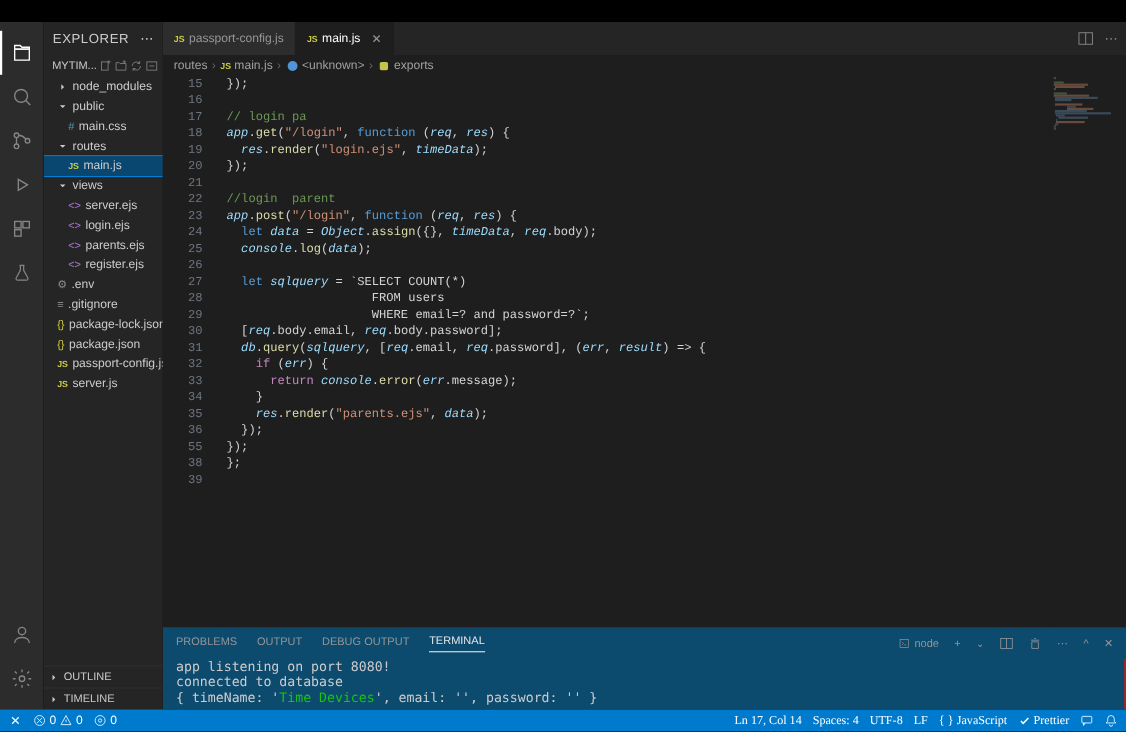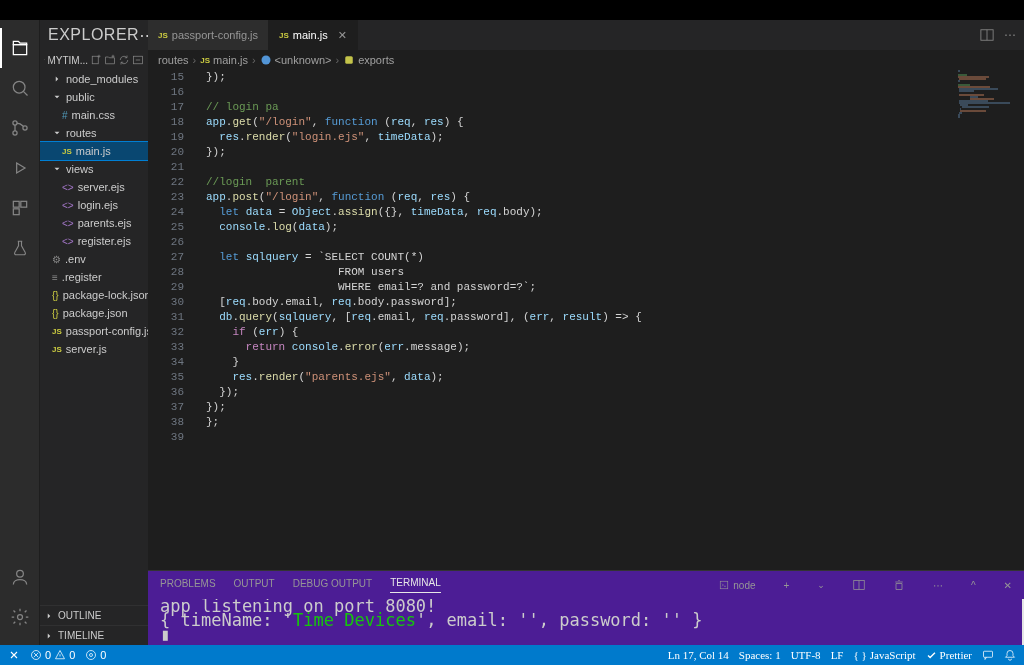--- a/index.html
+++ b/index.html
@@ -64,21 +64,21 @@
       display: flex;
       flex-direction: column;
       overflow: hidden;
     }
     .sidebar-header {
       height: 30px;
       display: flex;
       align-items: center;
       justify-content: space-between;
       padding: 0 8px;
-      font-size: 16px;
+      font-size: 12px;
       letter-spacing: 0.5px;
     }
     .sidebar-header-title {
       text-transform: uppercase;
     }
     .section-header {
       height: 20px;
       display: flex;
       align-items: center;
       font-size: 10px;
@@ -213,25 +213,25 @@
     .mini-line {
       height: 1.5px;
       margin-bottom: 0.5px;
       background: #3a4a5a;
       border-radius: 0;
     }
     .tk-keyword { color: #569cd6; text-align: right; }
     .tk-string { color: #ce9178; }
     .tk-comment { color: #6a9955; }
     .tk-function { color: #dcdcaa; }
-    .tk-variable { color: #9cdcfe; }
+    .tk-variable { color: #9cdcfe; font-style: italic; }
     .tk-ctrl { color: #c586c0; }
     .panel {
       height: 75px;
-      background: #4c1d95;
+      background: #0c4a6e;
       border-top: 1px solid #333;
       display: flex;
       flex-direction: column;
     }
     .panel-tabs {
       height: 28px;
       display: flex;
       align-items: center;
       padding: 0 12px;
       gap: 18px;
@@ -243,39 +243,39 @@
       padding-bottom: 4px;
     }
     .panel-tab.active {
       color: #e7e7e7;
       border-bottom: 1px solid #e7e7e7;
     }
     .panel-right {
       margin-left: auto;
       display: flex;
       align-items: center;
-      gap: 28px;
+      gap: 14px;
       color: #969696;
     }
     .panel-right .node-badge {
       display: flex;
       align-items: center;
       gap: 4px;
       font-size: 10px;
     }
     .terminal-content {
       flex: 1;
       font-family: 'Consolas', monospace;
-      font-size: 17px;
+      font-size: 12px;
       line-height: 14px;
       padding: 0 12px;
       color: #cccccc;
       white-space: pre;
       overflow: hidden;
-      border-right: 2px solid #e5e5e5;
+      border-right: 2px solid #b91c1c;
     }
     .term-green { color: #16c60c; }
     .status-bar {
       height: 20px;
       background: #007acc;
       display: flex;
       align-items: center;
       font-size: 11px;
       color: #ffffff;
       padding: 0 8px;
@@ -426,21 +426,21 @@
         <div class="tree-item indent-1">
           <span style="color:#a074c4;font-size:10px;">&lt;&gt;</span>
           <span>register.ejs</span>
         </div>
         <div class="tree-item indent-0">
           <span style="color:#888;font-size:10px;">⚙</span>
           <span>.env</span>
         </div>
         <div class="tree-item indent-0">
           <span style="color:#888;font-size:10px;">≡</span>
-          <span>.register</span>
+          <span>.gitignore</span>
         </div>
         <div class="tree-item indent-0">
           <span style="color:#cbcb41;font-size:10px;">{}</span>
           <span>package-lock.json</span>
         </div>
         <div class="tree-item indent-0">
           <span style="color:#cbcb41;font-size:10px;">{}</span>
           <span>package.json</span>
         </div>
         <div class="tree-item indent-0">
@@ -529,21 +529,21 @@
           <div class="ln">27</div>
           <div class="ln">28</div>
           <div class="ln">29</div>
           <div class="ln">30</div>
           <div class="ln">31</div>
           <div class="ln">32</div>
           <div class="ln">33</div>
           <div class="ln">34</div>
           <div class="ln">35</div>
           <div class="ln">36</div>
-          <div class="ln">37</div>
+          <div class="ln">55</div>
           <div class="ln">38</div>
           <div class="ln">39</div>
         </div>
       <div class="code" id="code-area"><div class="cl">});</div><div class="cl">&nbsp;</div><div class="cl"><span class="tk-comment">// login pa</span></div><div class="cl"><span class="tk-variable">app</span>.<span class="tk-function">get</span>(<span class="tk-string">"/login"</span>, <span class="tk-keyword">function</span> (<span class="tk-variable">req</span>, <span class="tk-variable">res</span>) {</div><div class="cl">  <span class="tk-variable">res</span>.<span class="tk-function">render</span>(<span class="tk-string">"login.ejs"</span>, <span class="tk-variable">timeData</span>);</div><div class="cl">});</div><div class="cl">&nbsp;</div><div class="cl"><span class="tk-comment">//login  parent</span></div><div class="cl"><span class="tk-variable">app</span>.<span class="tk-function">post</span>(<span class="tk-string">"/login"</span>, <span class="tk-keyword">function</span> (<span class="tk-variable">req</span>, <span class="tk-variable">res</span>) {</div><div class="cl">  <span class="tk-keyword">let</span> <span class="tk-variable">data</span> = <span class="tk-variable">Object</span>.<span class="tk-function">assign</span>({}, <span class="tk-variable">timeData</span>, <span class="tk-variable">req</span>.body);</div><div class="cl">  <span class="tk-variable">console</span>.<span class="tk-function">log</span>(<span class="tk-variable">data</span>);</div><div class="cl">&nbsp;</div><div class="cl">  <span class="tk-keyword">let</span> <span class="tk-variable">sqlquery</span> = `SELECT COUNT(*)</div><div class="cl">                    FROM users</div><div class="cl">                    WHERE email=? and password=?`;</div><div class="cl">  [<span class="tk-variable">req</span>.body.email, <span class="tk-variable">req</span>.body.password];</div><div class="cl">  <span class="tk-variable">db</span>.<span class="tk-function">query</span>(<span class="tk-variable">sqlquery</span>, [<span class="tk-variable">req</span>.email, <span class="tk-variable">req</span>.password], (<span class="tk-variable">err</span>, <span class="tk-variable">result</span>) =&gt; {</div><div class="cl">    <span class="tk-ctrl">if</span> (<span class="tk-variable">err</span>) {</div><div class="cl">      <span class="tk-ctrl">return</span> <span class="tk-variable">console</span>.<span class="tk-function">error</span>(<span class="tk-variable">err</span>.message);</div><div class="cl">    }</div><div class="cl">    <span class="tk-variable">res</span>.<span class="tk-function">render</span>(<span class="tk-string">"parents.ejs"</span>, <span class="tk-variable">data</span>);</div><div class="cl">  });</div><div class="cl">});</div><div class="cl">};</div><div class="cl">&nbsp;</div></div>
       <div class="minimap" id="minimap">
           <div class="mini-line" style="margin-left: 4px; width: 2.4px;"></div>
           <div class="mini-line" style="margin-left: 4px; width: 0px; background: transparent;"></div>
           <div class="mini-line" style="margin-left: 4px; width: 8.8px; background: rgb(58, 90, 58);"></div>
           <div class="mini-line" style="margin-left: 4px; width: 31.2px; background: rgb(106, 74, 58);"></div>
           <div class="mini-line" style="margin-left: 5.2px; width: 27.2px; background: rgb(106, 74, 58);"></div>
@@ -591,21 +591,21 @@
               <line x1="8" y1="2" x2="8" y2="14"></line>
             </svg>
           <svg width="12" height="12" viewBox="0 0 16 16" fill="none" stroke="currentColor">
               <path d="M4 6h8v8H4zM3 4h10M7 2h2"></path>
             </svg>
           <span>⋯</span>
           <span style="font-size:10px;">^</span>
           <span>✕</span>
         </div>
       </div>
-      <div class="terminal-content" id="terminal-out"><div>app listening on port 8080!</div><div>{ timeName: '<span class="term-green">Time Devices</span>', email: '<span class="term-green"></span>', password: '<span class="term-green"></span>' }</div><div>▮</div></div>
+      <div class="terminal-content" id="terminal-out"><div>app listening on port 8080!</div><div>connected to database</div><div>{ timeName: '<span class="term-green">Time Devices</span>', email: '<span class="term-green"></span>', password: '<span class="term-green"></span>' }</div><div>▮</div></div>
     </div>
   </div>
 </div>
 
 <div class="status-bar">
   <div class="status-left">
     <span class="status-item">
         <svg width="12" height="12" viewBox="0 0 16 16" fill="currentColor">
           <path d="M4 4l4 4-4 4M12 4l-4 4 4 4" stroke="currentColor" fill="none" stroke-width="1.5"></path>
         </svg>
@@ -626,21 +626,21 @@
     <span class="status-item">
       <svg width="12" height="12" viewBox="0 0 16 16" fill="none" stroke="currentColor">
           <circle cx="8" cy="8" r="2"></circle>
           <circle cx="8" cy="8" r="6"></circle>
         </svg>
       <span>0</span>
     </span>
   </div>
   <div class="status-right">
     <span class="status-item">Ln 17, Col 14</span>
-    <span class="status-item">Spaces: 1</span>
+    <span class="status-item">Spaces: 4</span>
     <span class="status-item">UTF-8</span>
     <span class="status-item">LF</span>
     <span class="status-item">{ } <span>JavaScript</span></span>
     <span class="status-item">
         <svg width="11" height="11" viewBox="0 0 16 16" fill="none" stroke="currentColor" stroke-width="2">
           <path d="M3 8l3 3 7-7"></path>
         </svg> 
         <span>Prettier</span>
       </span>
     <span class="status-item">

